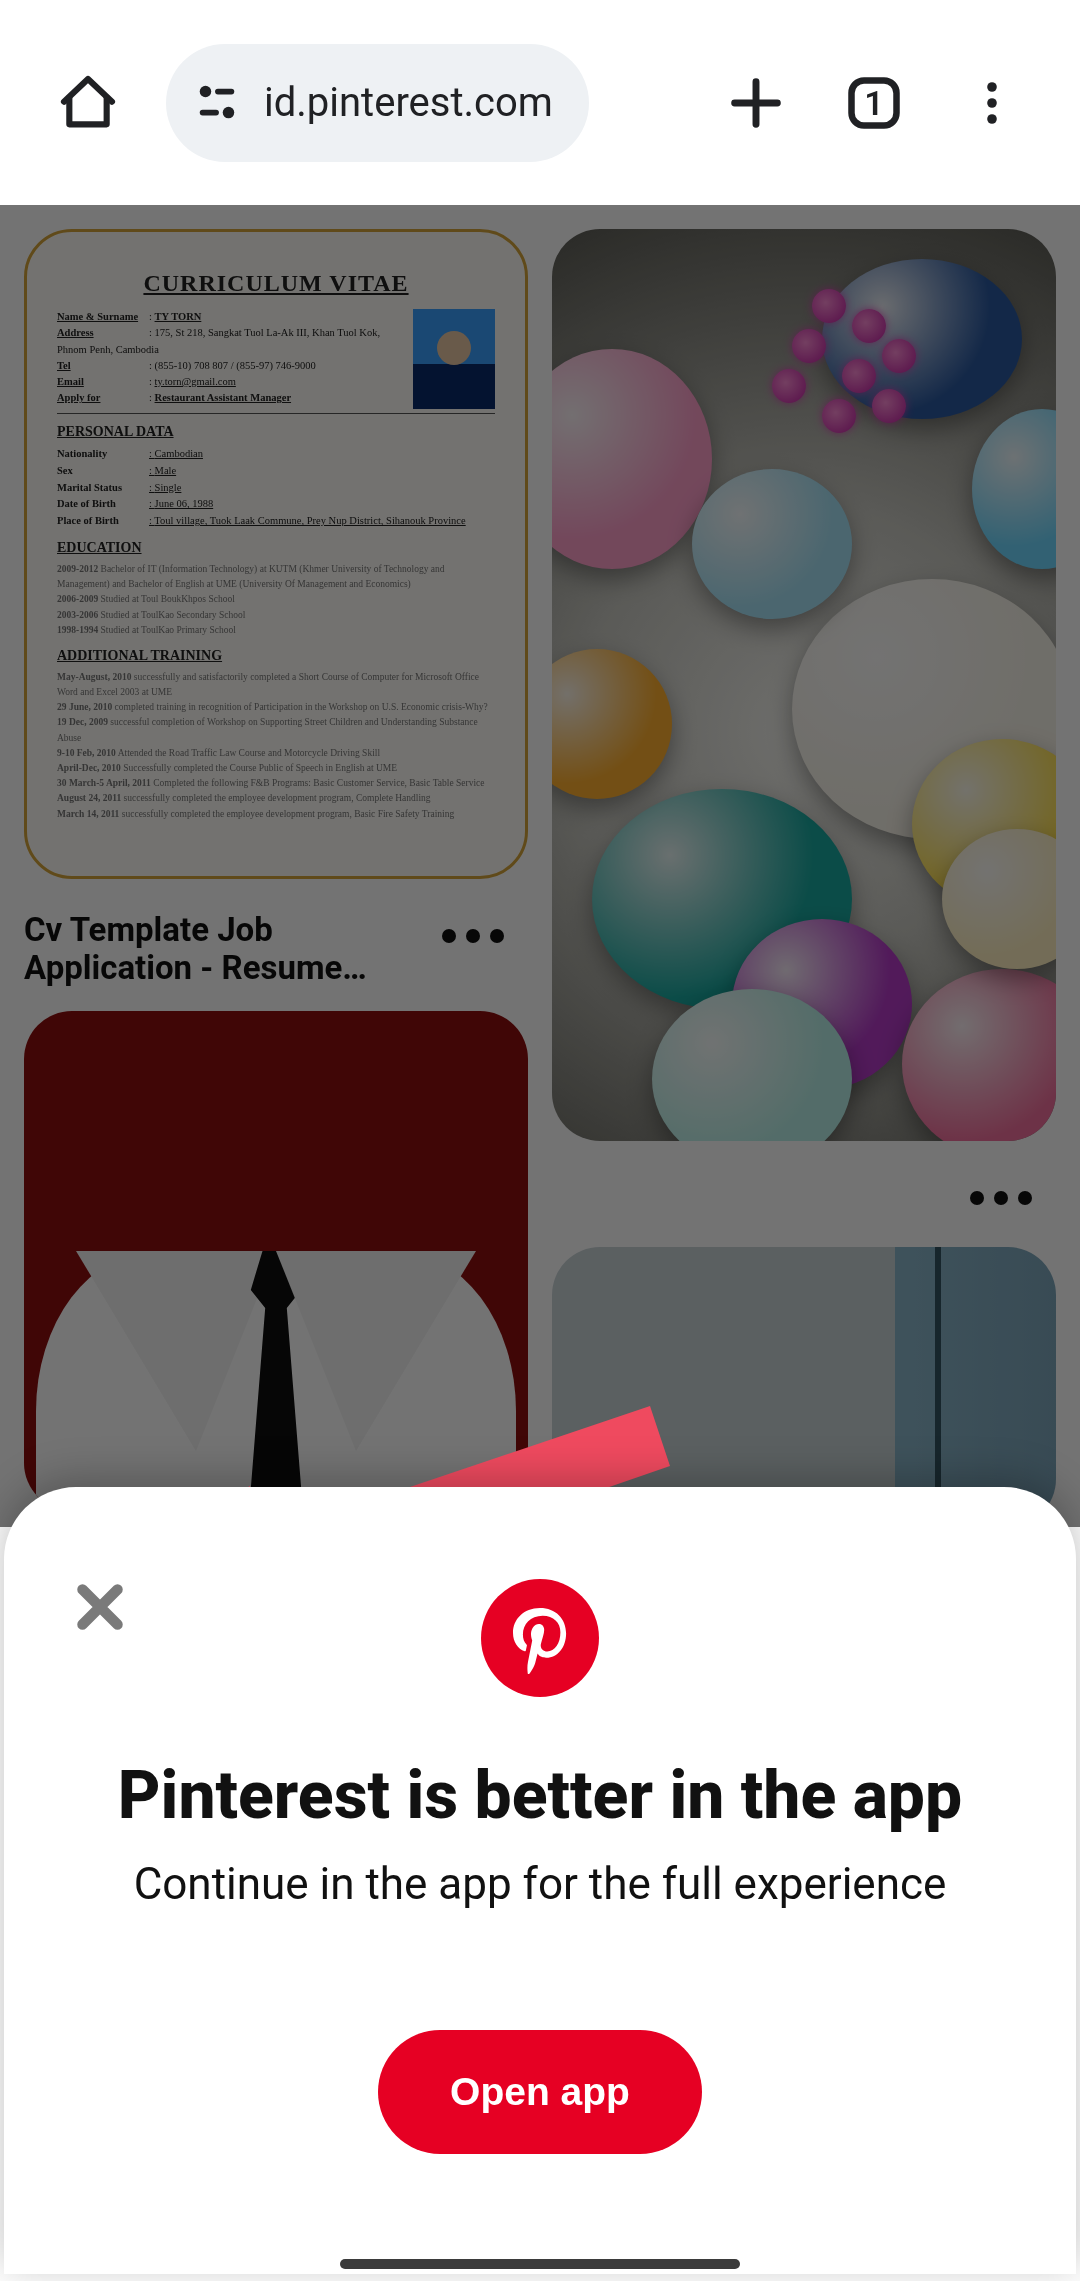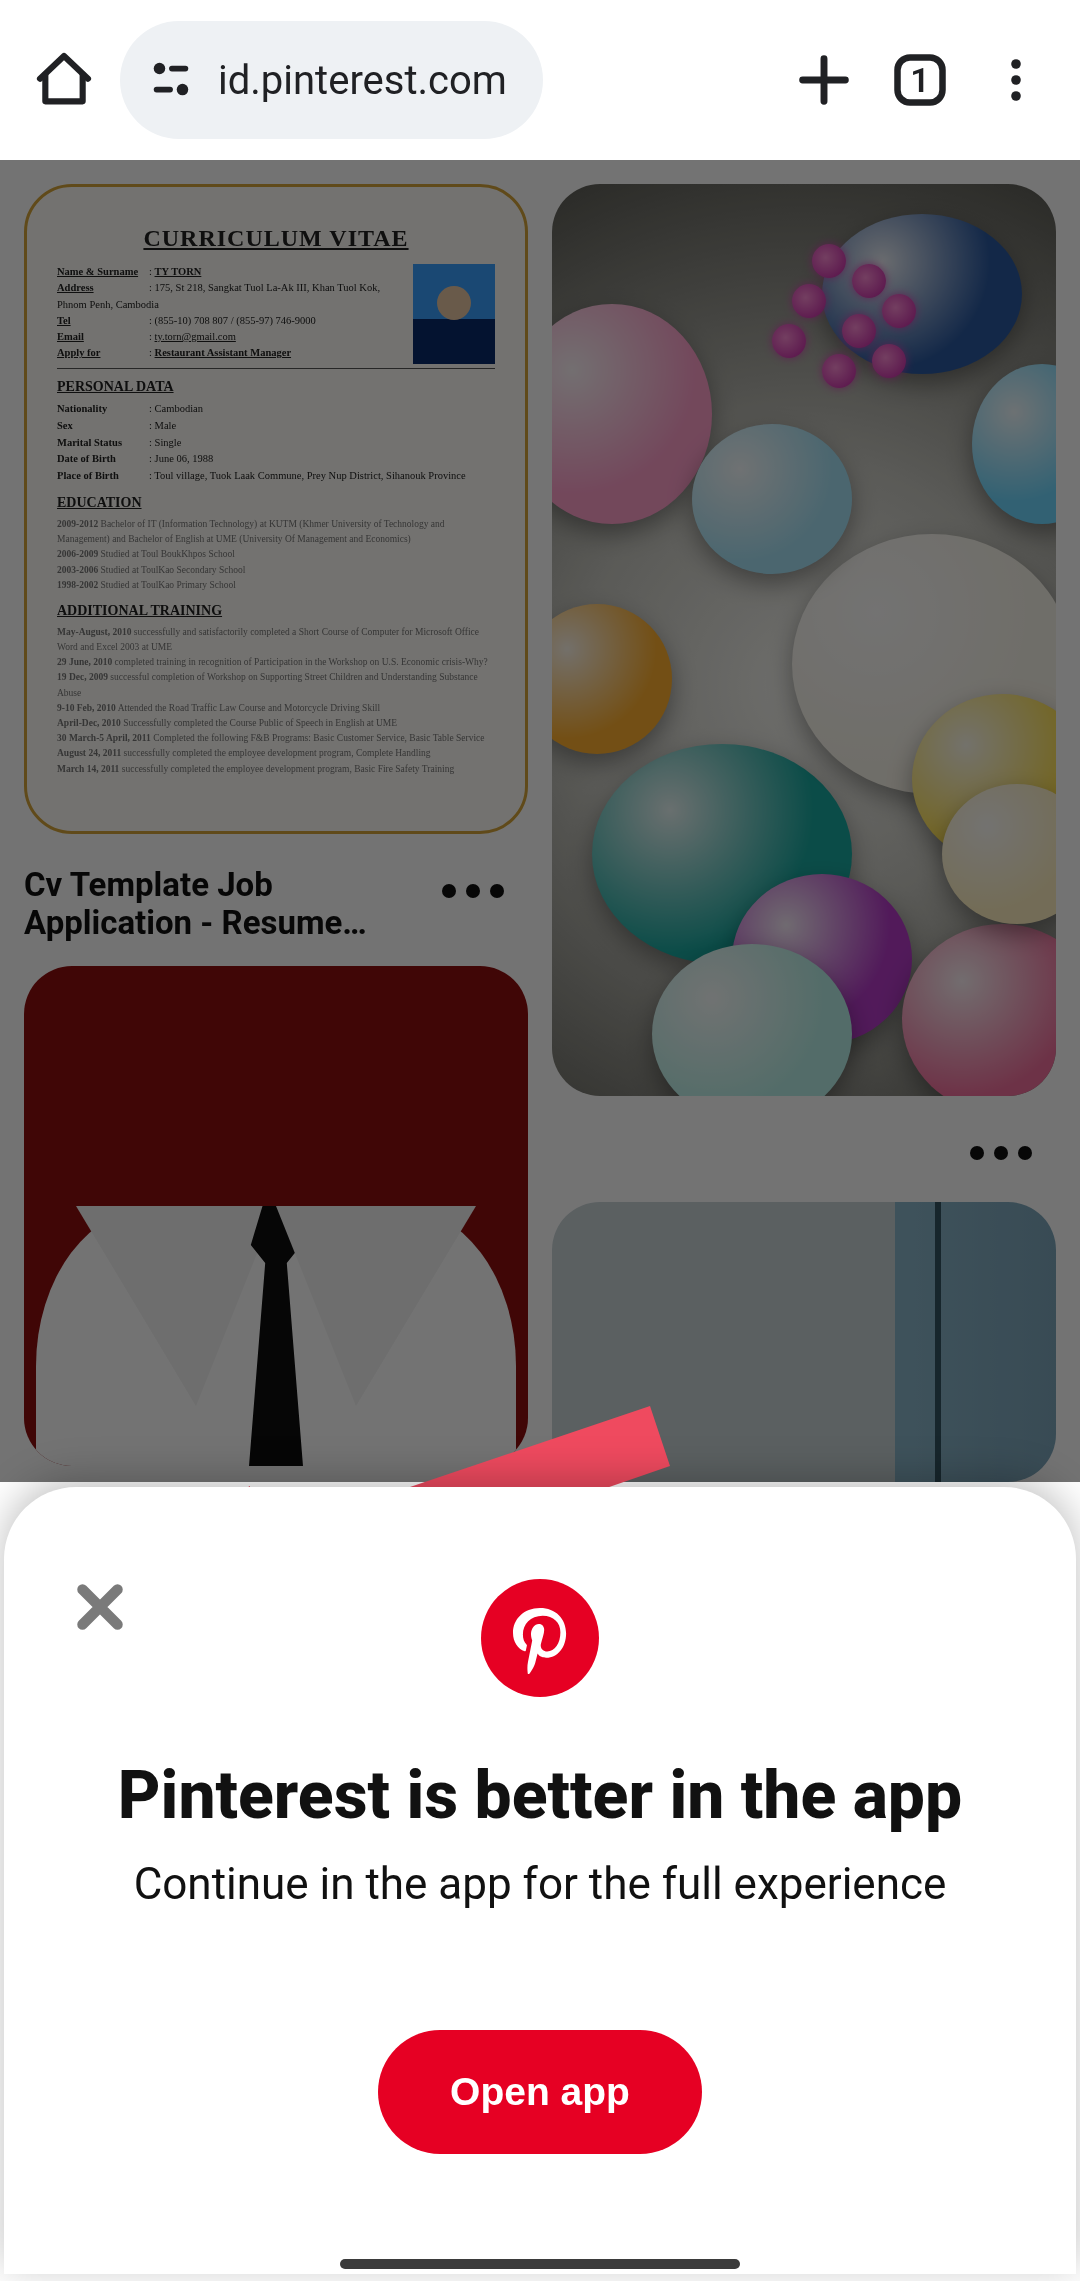--- a/index.html
+++ b/index.html
@@ -7,25 +7,25 @@
     width: 1080px;
     height: 2281px;
     font-family: -apple-system, BlinkMacSystemFont, "Segoe UI", Roboto, Helvetica, Arial, sans-serif;
     background: #ffffff;
     position: relative;
     overflow: hidden;
   }
 
   
   .browser-bar {
-    height: 160px;
+    height: 205px;
     display: flex;
     align-items: center;
-    padding: 0 24px;
-    gap: 16px;
+    padding: 0 48px;
+    gap: 38px;
   }
   .browser-bar .icon-btn {
     width: 80px; height: 80px;
     display: flex; align-items: center; justify-content: center;
   }
   .url-pill {
     flex: 0 0 auto;
     height: 118px;
     border-radius: 60px;
     background: #eef1f4;
@@ -108,21 +108,21 @@
   }
   .cv-photo::before {
     content:""; position:absolute; left:50%; top:22px; width:34px; height:34px;
     border-radius:50%; background:#e9c7a4; transform:translateX(-50%);
   }
   .cv hr { border: none; border-top: 1px solid #555; margin: 4px 0 8px; }
   .cv-sec {
     font-weight: bold; text-decoration: underline; font-size: 14px;
     margin: 10px 0 6px;
   }
-  .cv-small { font-size: 10.5px; line-height: 1.6; }
+  .cv-small { font-size: 10.5px; line-height: 1.6; text-decoration: underline; }
   .cv-small b { display:inline-block; width: 92px; }
   .cv-blur { filter: blur(0.4px); color: #777; font-size: 9.5px; line-height: 1.6; }
 
   
   .pebbles {
     height: 912px;
     position: relative;
     background: radial-gradient(circle at 50% 55%, #f4f4ef 0%, #c9c9c2 40%, #5d5d56 100%);
   }
   .stone {
@@ -295,21 +295,21 @@
           <div><b>Sex</b>: <span>Male</span></div>
           <div><b>Marital Status</b>: <span>Single</span></div>
           <div><b>Date of Birth</b>: <span>June 06, 1988</span></div>
           <div><b>Place of Birth</b>: <span>Toul village, Tuok Laak Commune, Prey Nup District, Sihanouk Province</span></div>
         </div>
         <div class="cv-sec">EDUCATION</div>
         <div class="cv-blur">
           <div><b>2009-2012</b> Bachelor of IT (Information Technology) at KUTM (Khmer University of Technology and Management) and Bachelor of English at UME (University Of Management and Economics)</div>
           <div><b>2006-2009</b> Studied at Toul BoukKhpos School</div>
           <div><b>2003-2006</b> Studied at ToulKao Secondary School</div>
-          <div><b>1998-2002</b> Studied at ToulKao Primary School</div>
+          <div><b>1998-1994</b> Studied at ToulKao Primary School</div>
         </div>
         <div class="cv-sec">ADDITIONAL TRAINING</div>
         <div class="cv-blur">
           <div><b>May-August, 2010</b> successfully and satisfactorily completed a Short Course of Computer for Microsoft Office Word and Excel 2003 at UME</div>
           <div><b>29 June, 2010</b> completed training in recognition of Participation in the Workshop on U.S. Economic crisis-Why?</div>
           <div><b>19 Dec, 2009</b> successful completion of Workshop on Supporting Street Children and Understanding Substance Abuse</div>
           <div><b>9-10 Feb, 2010</b> Attended the Road Traffic Law Course and Motorcycle Driving Skill</div>
           <div><b>April-Dec, 2010</b> Successfully completed the Course Public of Speech in English at UME</div>
           <div><b>30 March-5 April, 2011</b> Completed the following F&amp;B Programs: Basic Customer Service, Basic Table Service</div>
           <div><b>August 24, 2011</b> successfully completed the employee development program, Complete Handling</div>

